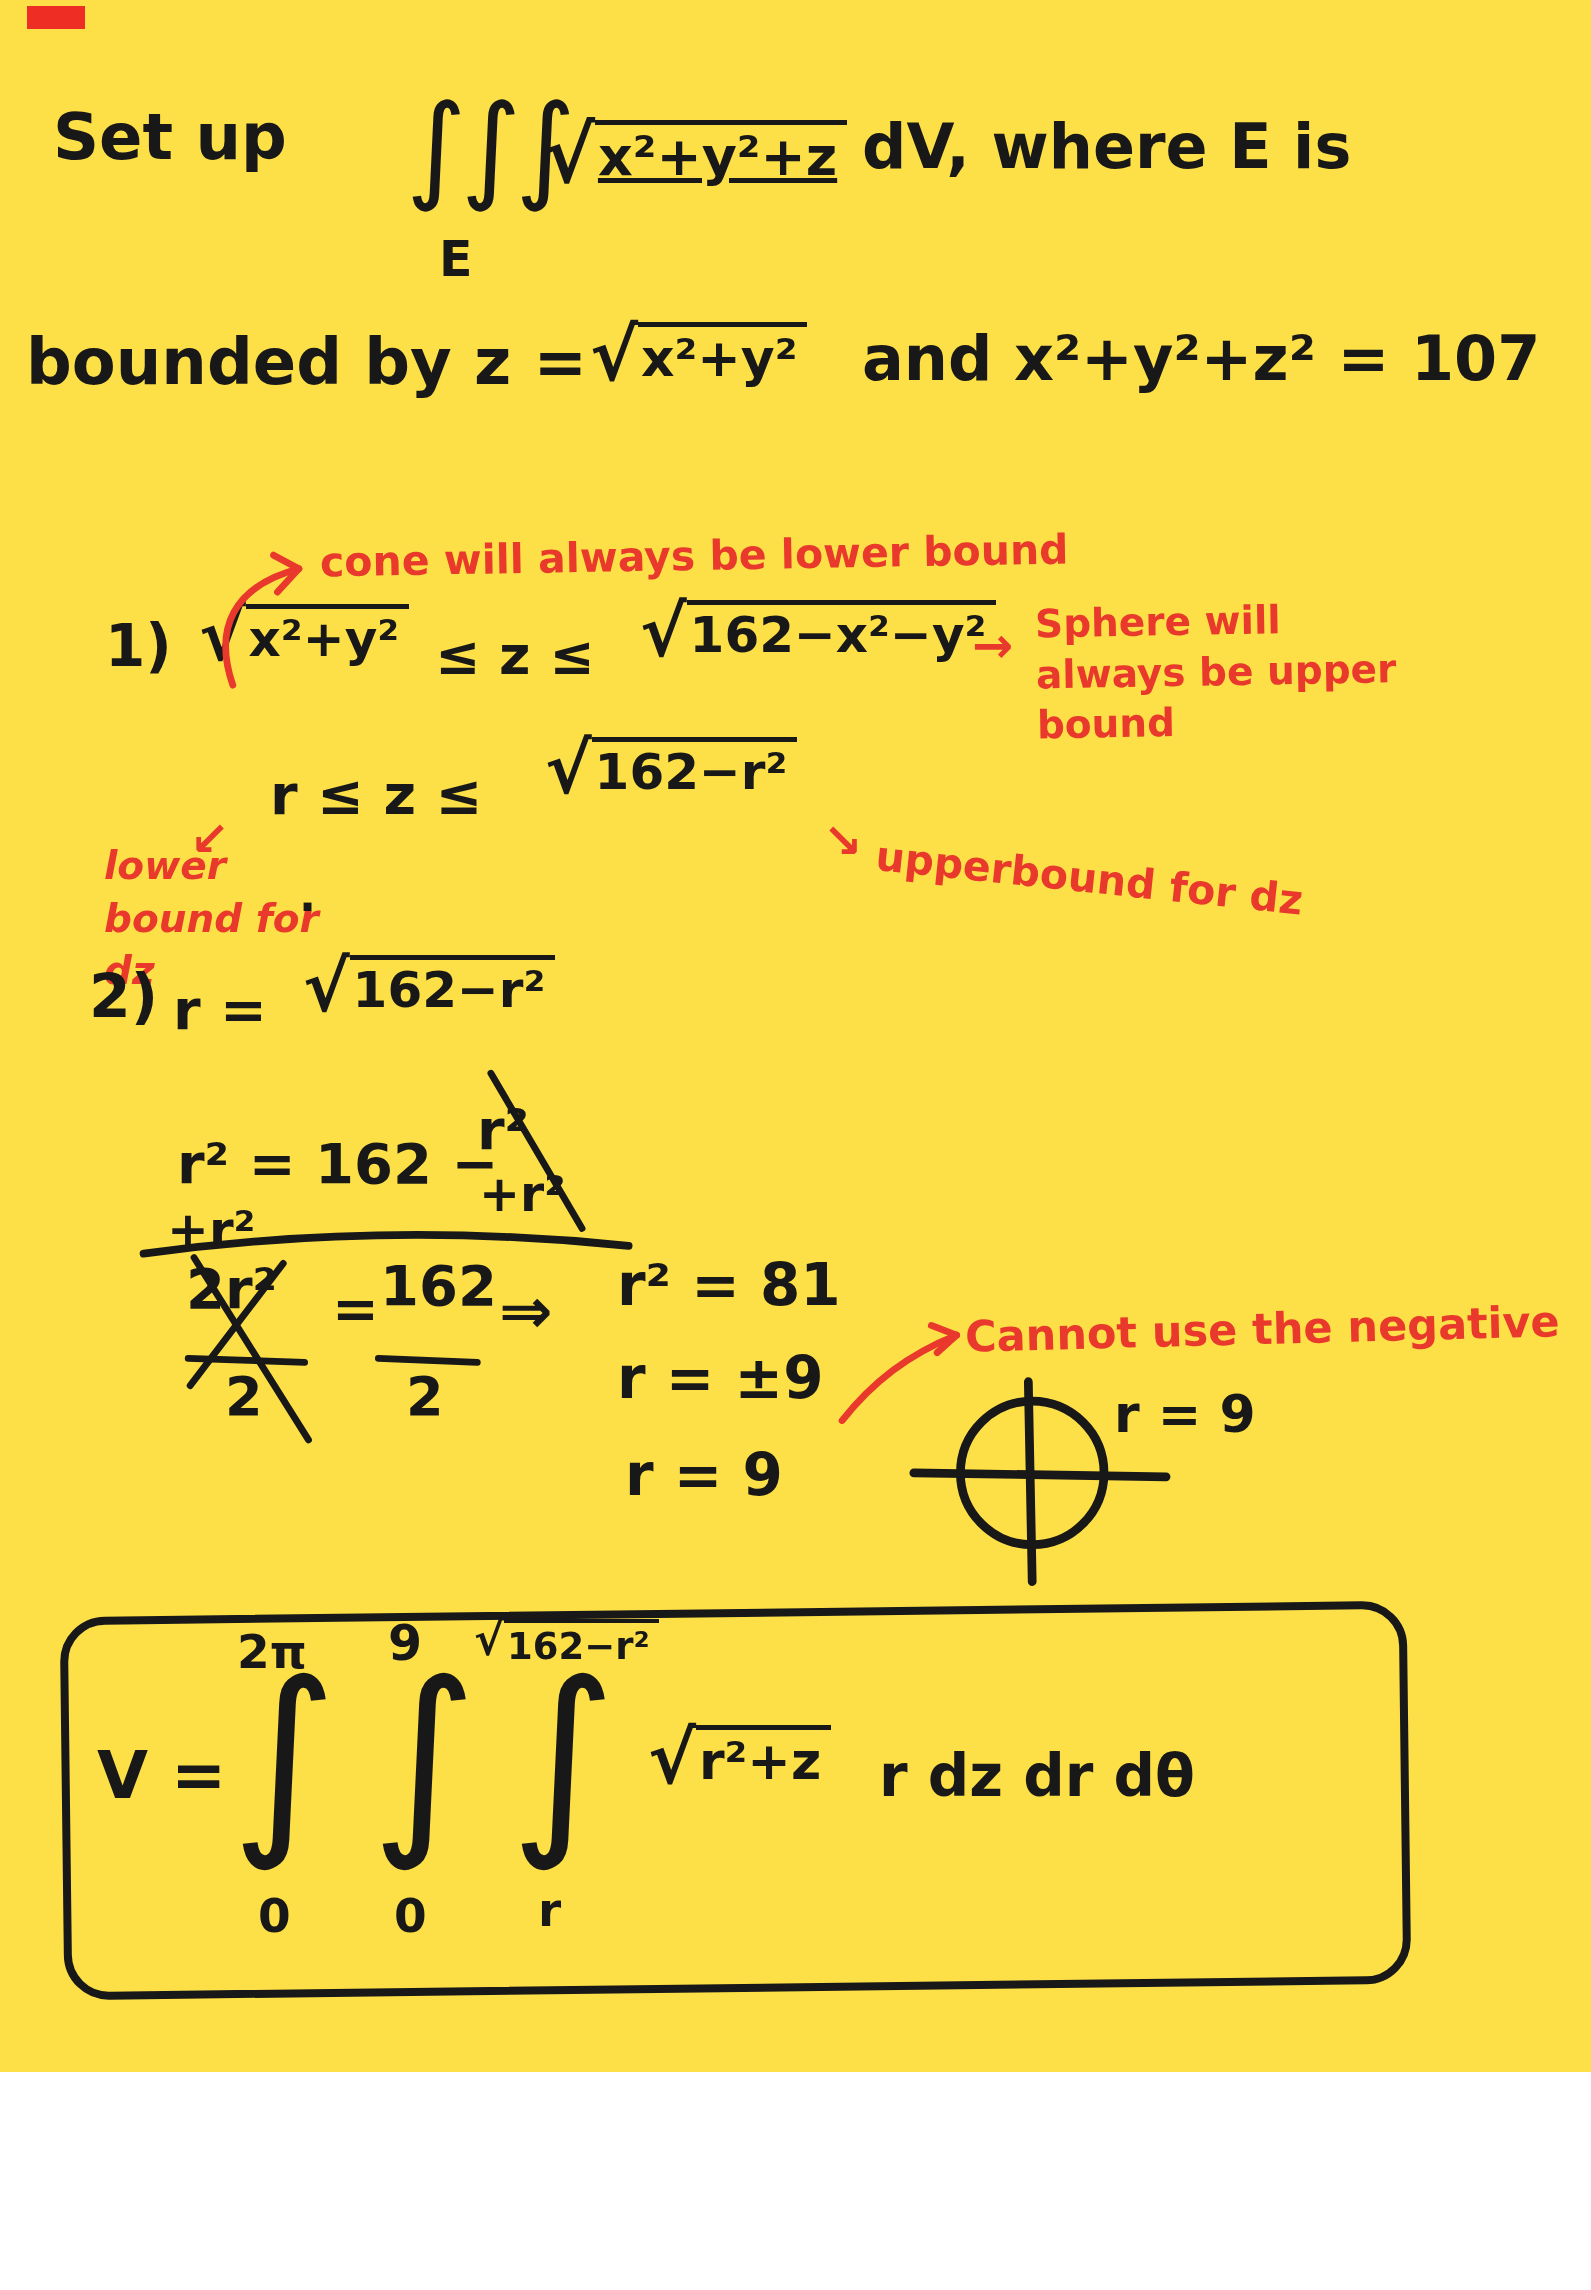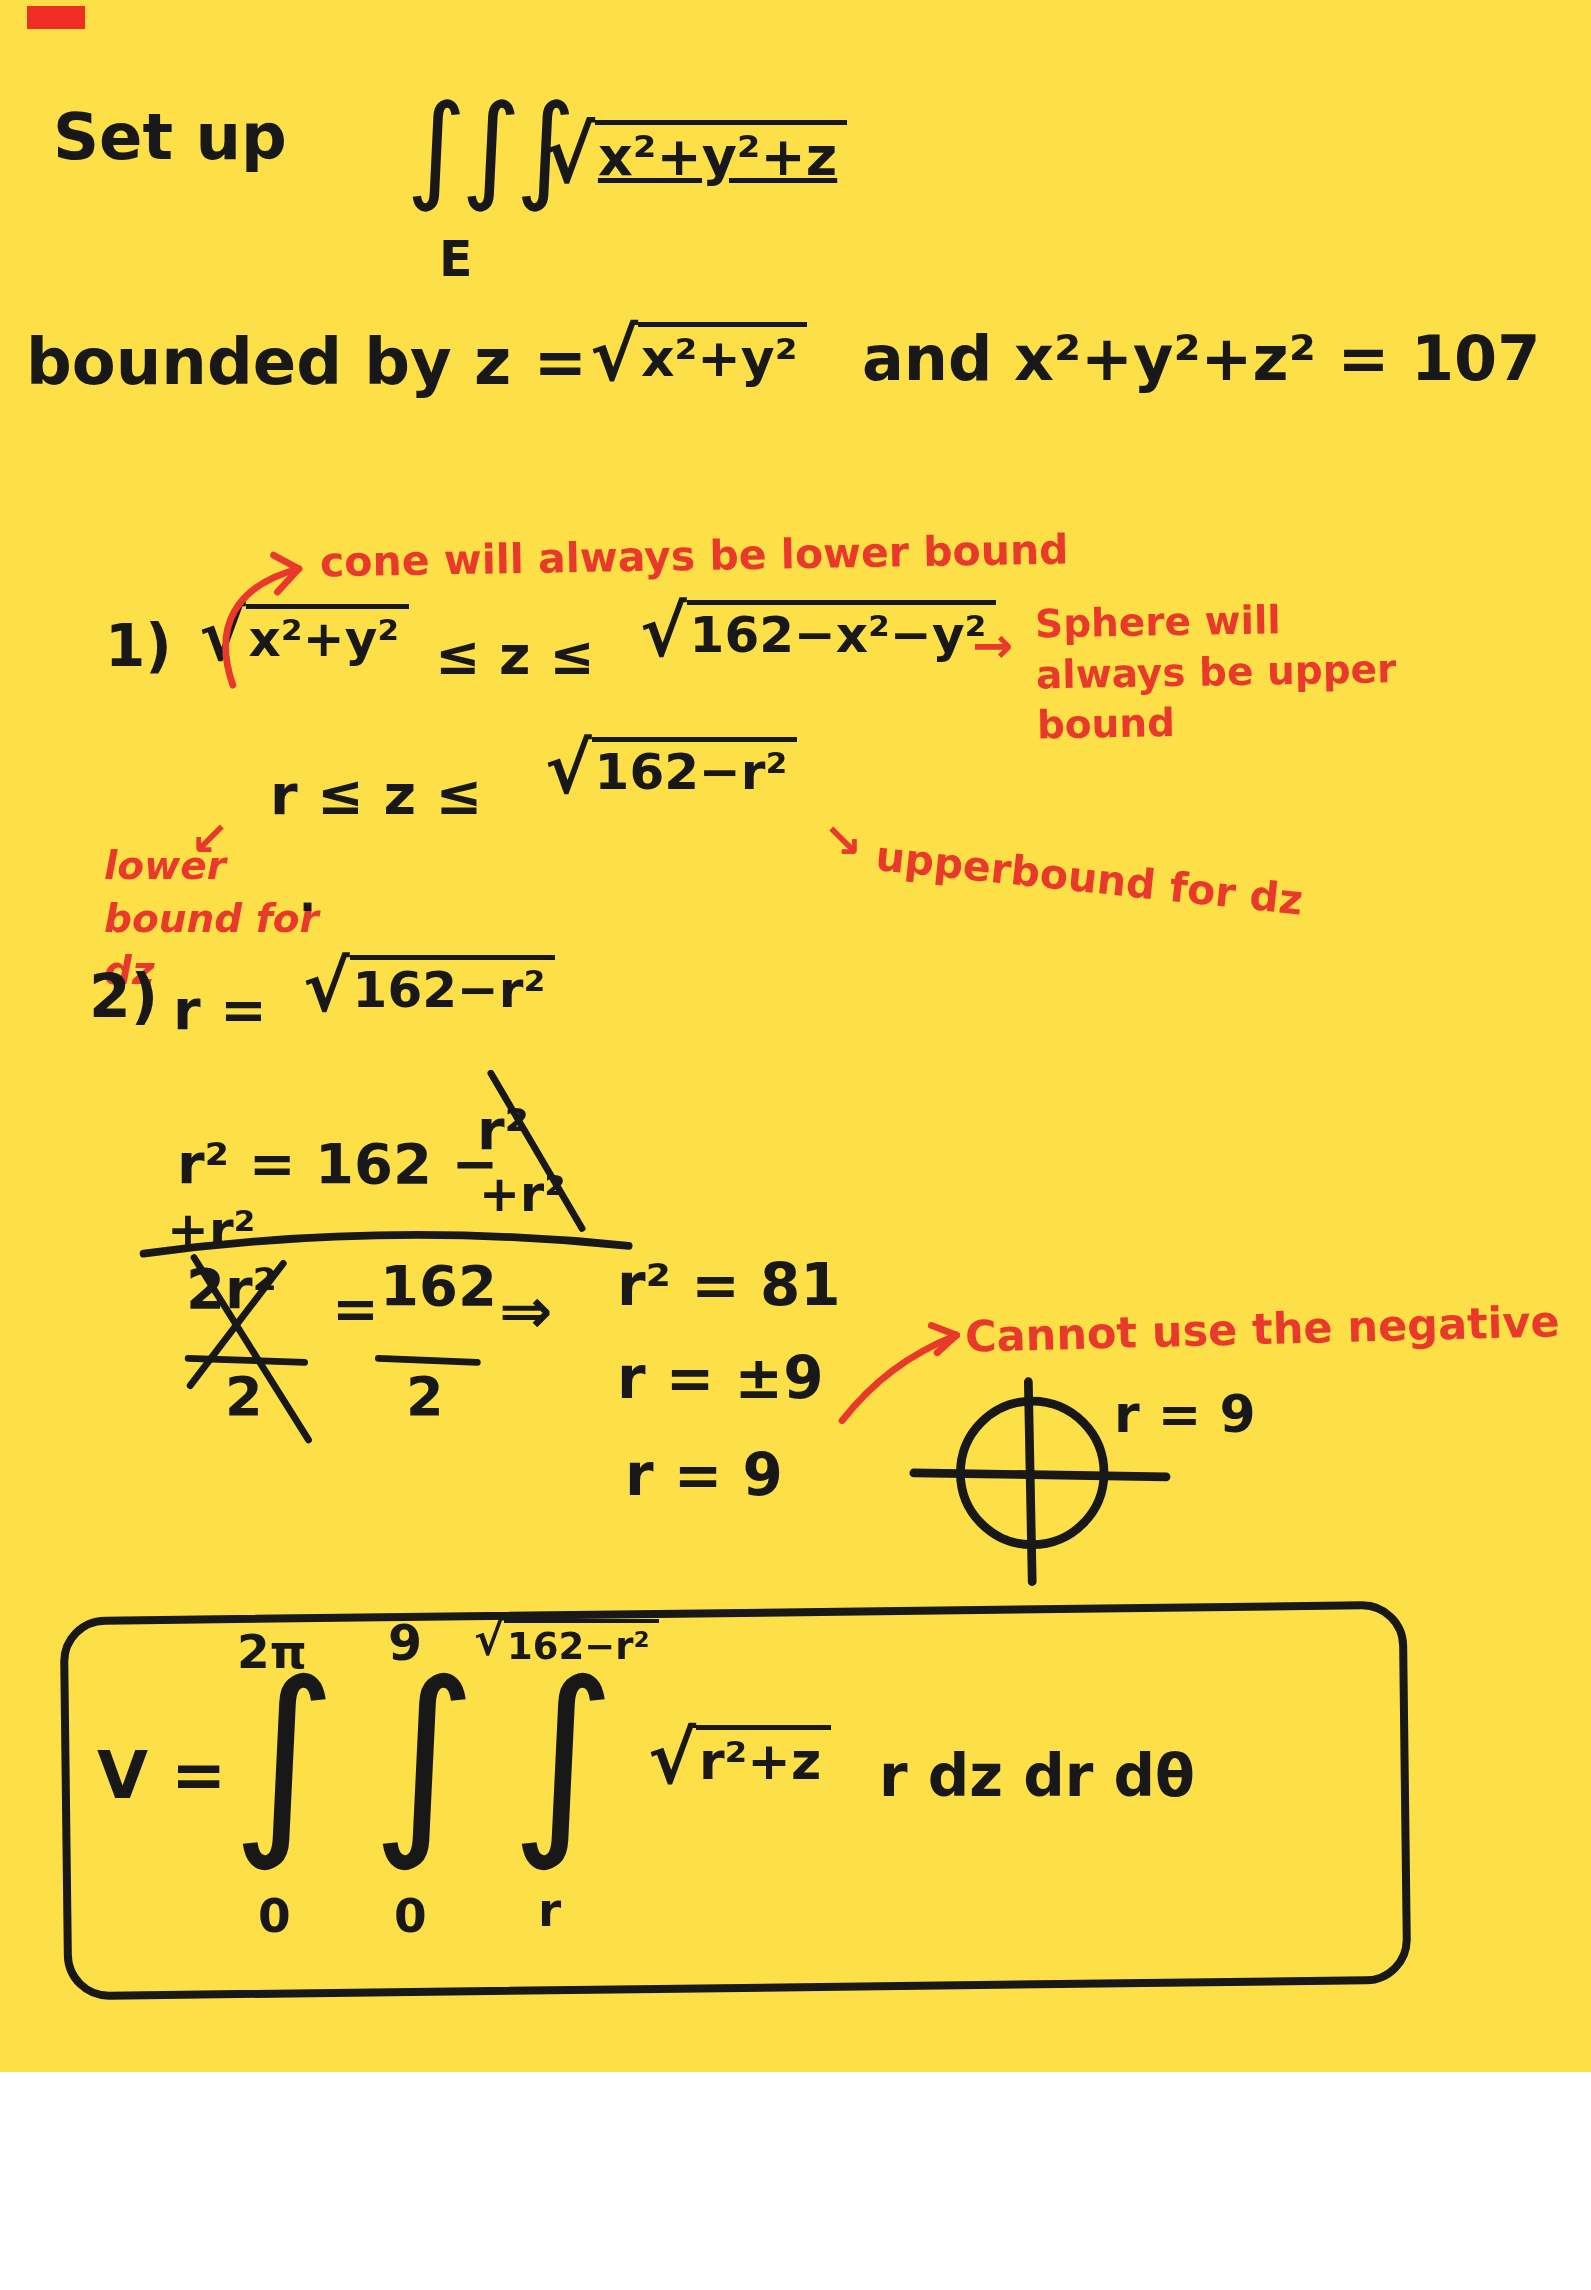--- a/index.html
+++ b/index.html
@@ -28,20 +28,21 @@
 
   <div class="marker"></div>
 
   <div class="t" style="left:53px;top:105px;font-size:64px;">Set up</div>
   <div class="t" style="left:406px;top:89px;font-size:116px;font-weight:400;letter-spacing:-5.8px;">∫∫∫</div>
   <div class="t" style="left:439px;top:235px;font-size:49px;">E</div>
   <div class="rad" style="left:543px;top:120px;">
     <span class="sg" style="font-size:78px;">√</span>
     <span class="bd" style="font-size:54px;text-decoration:underline;">x²+y²+z</span>
   </div>
+  <div class="t" style="left:862px;top:116px;font-size:62px;">dV, where E is</div>
 
   <div class="t" style="left:26px;top:330px;font-size:64px;">bounded by z =</div>
   <div class="rad" style="left:590px;top:322px;">
     <span class="sg" style="font-size:72px;">√</span>
     <span class="bd" style="font-size:52px;">x²+y²</span>
   </div>
   <div class="t" style="left:862px;top:328px;font-size:62px;">and x²+y²+z² = 107</div>
 
   <div class="t red" style="left:320px;top:536px;font-size:41px;transform:rotate(-1deg);">cone will always be lower bound</div>
 

